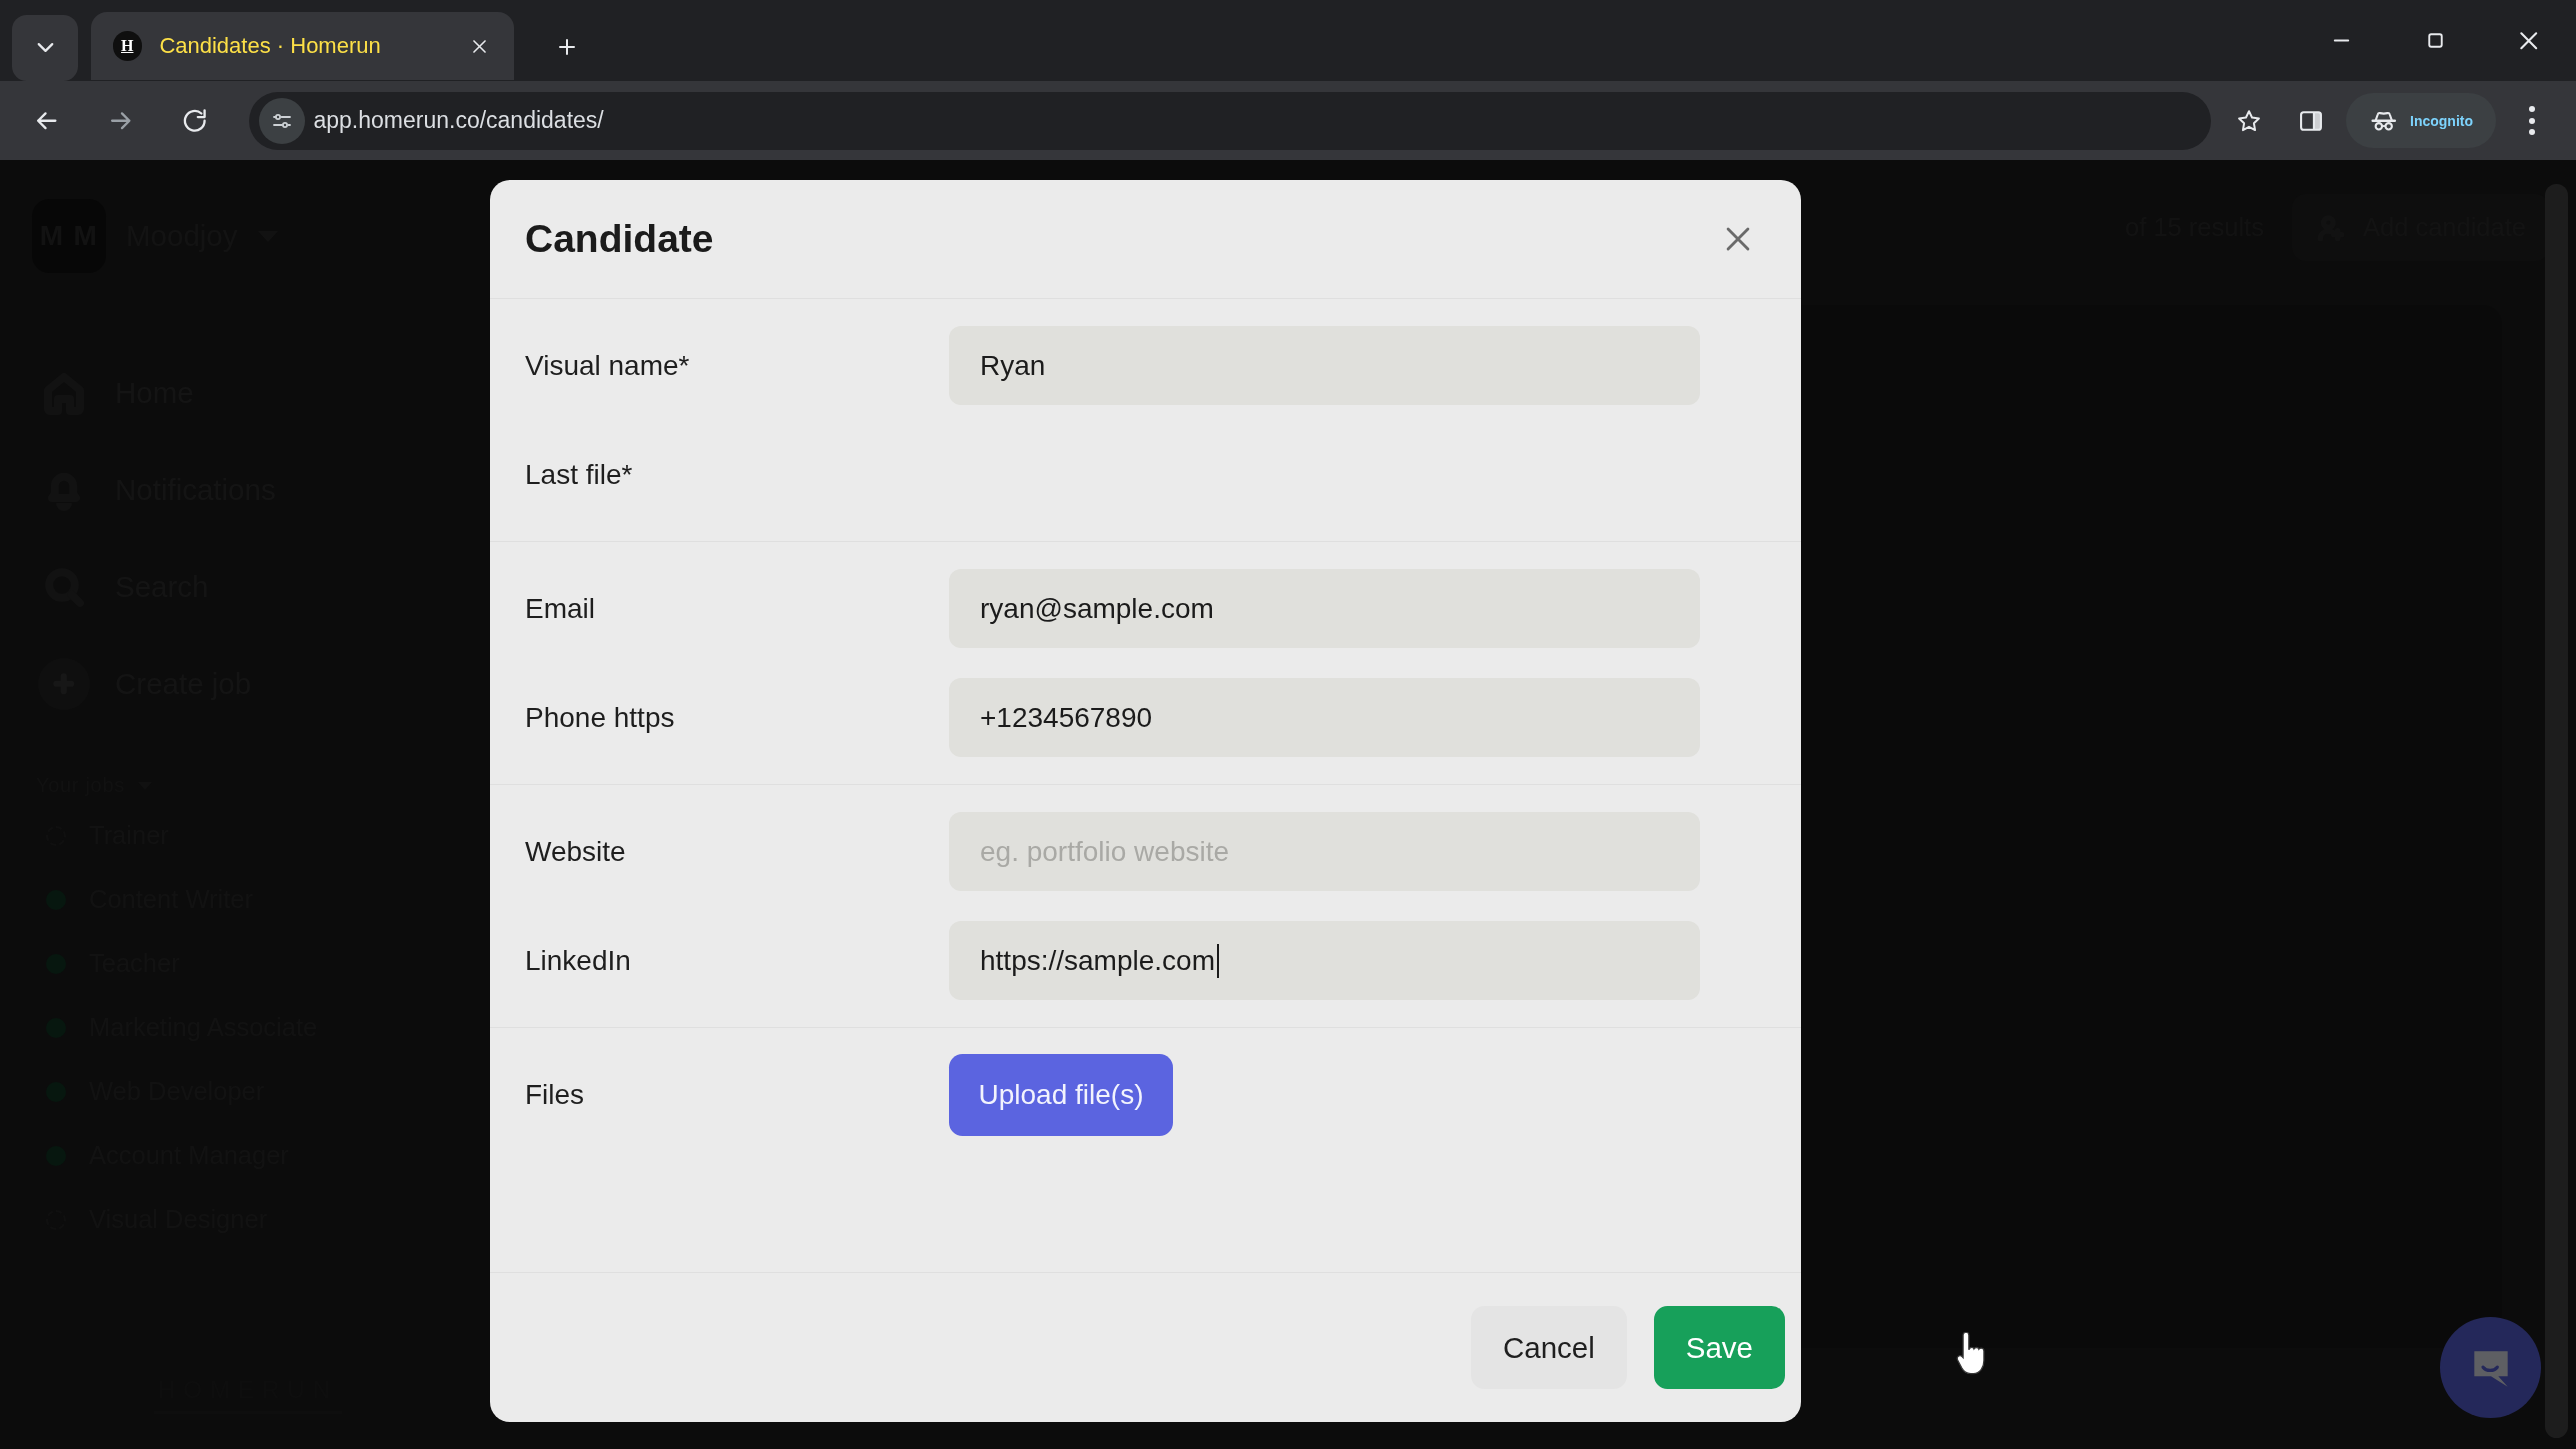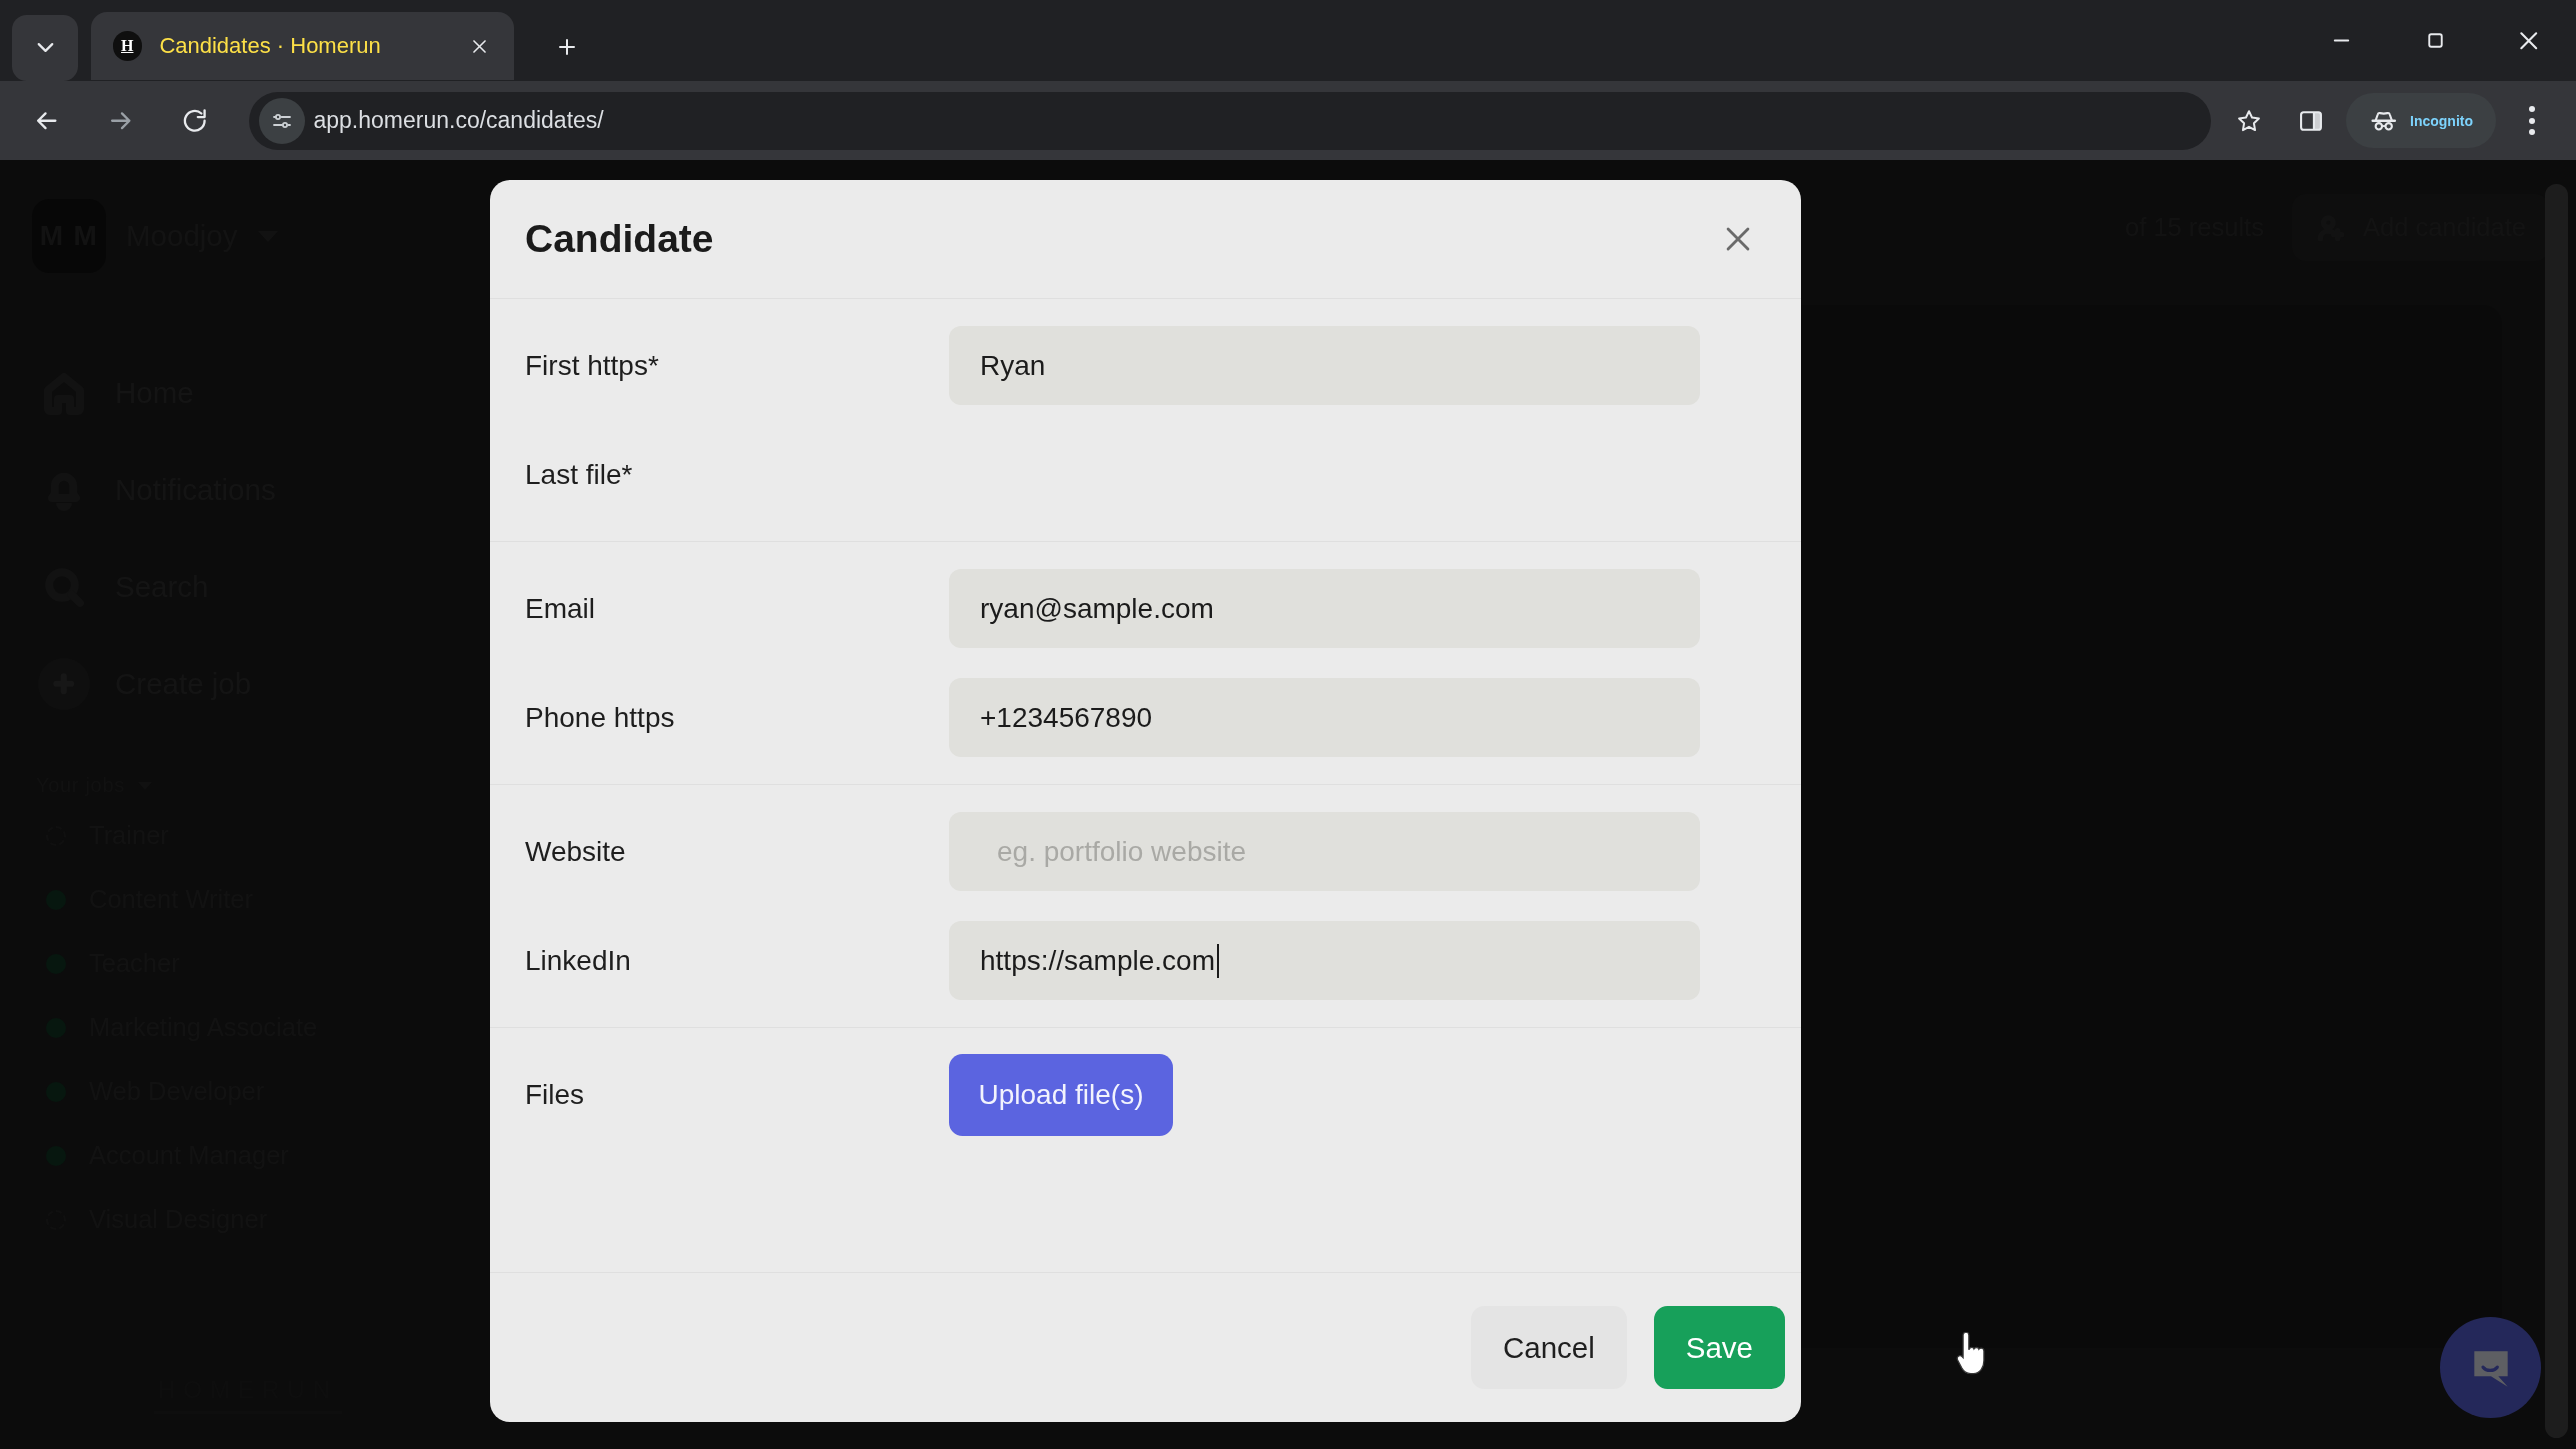--- a/index.html
+++ b/index.html
@@ -240,21 +240,21 @@
   .fgroup:first-child { border-top: 1.3px solid #dfdfdf; }
 
   .frow { display: flex; align-items: center; height: 109px; padding: 0 35px; }
   .flabel { width: 424px; flex: none; color: #1e1e1e; font-size: 28px; }
   .finput {
     width: 751px; height: 79px; background: #e0e0dc;
     border-radius: 12px; display: flex; align-items: center;
     padding: 0 31px; position: relative;
   }
   .fvalue { color: #1b1b1b; font-size: 28px; white-space: nowrap; }
-  .fvalue.placeholder { color: #a9a9a5; margin-left: 17px; }
+  .fvalue.placeholder { color: #a9a9a5; }
   .caret {
     display: inline-block; width: 2px; height: 34px;
     background: #1b1b1b; margin-left: 2px;
     vertical-align: -7.4px;
   }
 
   .upload-btn {
     height: 82px; padding: 0 29.5px; border-radius: 13.4px;
     background: #5b64e0; color: #f2f3fd; font-size: 28px;
     display: inline-flex; align-items: center;
@@ -511,21 +511,21 @@
         <svg viewBox="0 0 24 24">
             <path d="M5 5l14 14M19 5L5 19" stroke="#6a6a6a" stroke-width="2" stroke-linecap="round"></path>
           </svg>
       </div>
     </div>
 
     <div class="modal-body">
 
       <div class="fgroup">
         <div class="frow">
-          <div class="flabel">First https*</div>
+          <div class="flabel">Visual name*</div>
           <div class="finput">
             <span class="fvalue">Ryan</span>
           </div>
         </div>
         <div class="frow">
           <div class="flabel">Last file*</div>
         </div>
       </div>
 
       <div class="fgroup">

